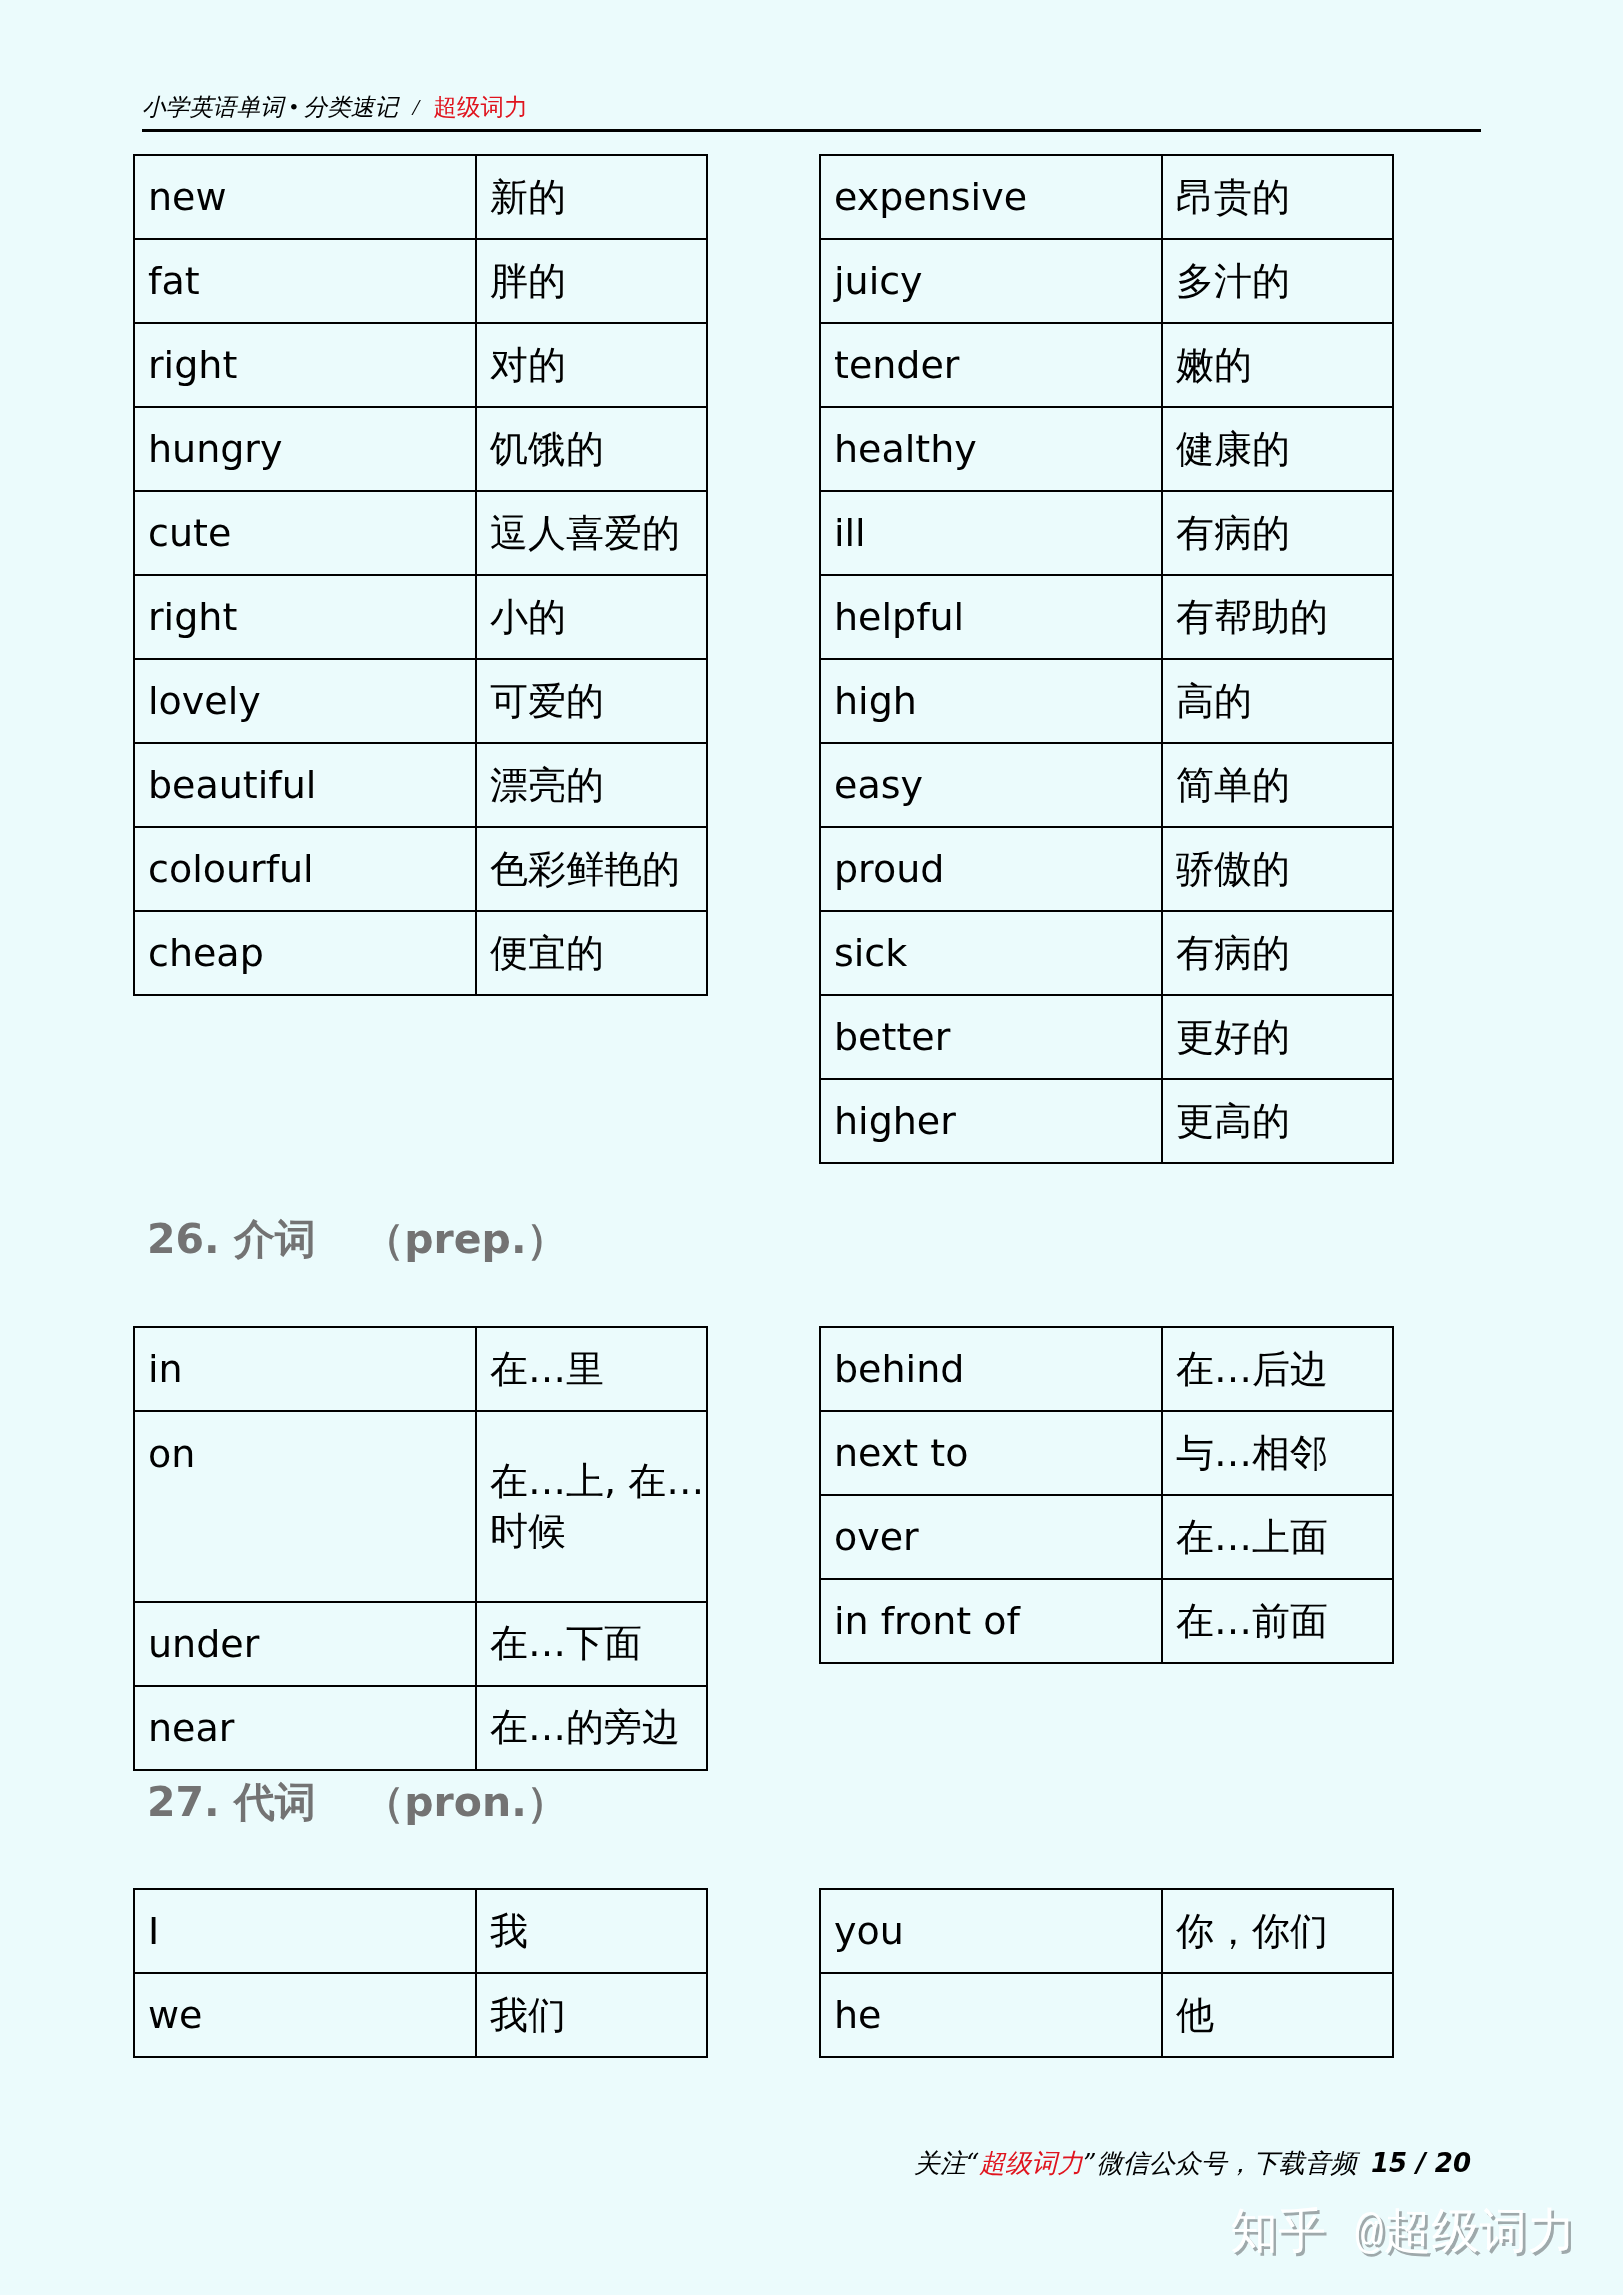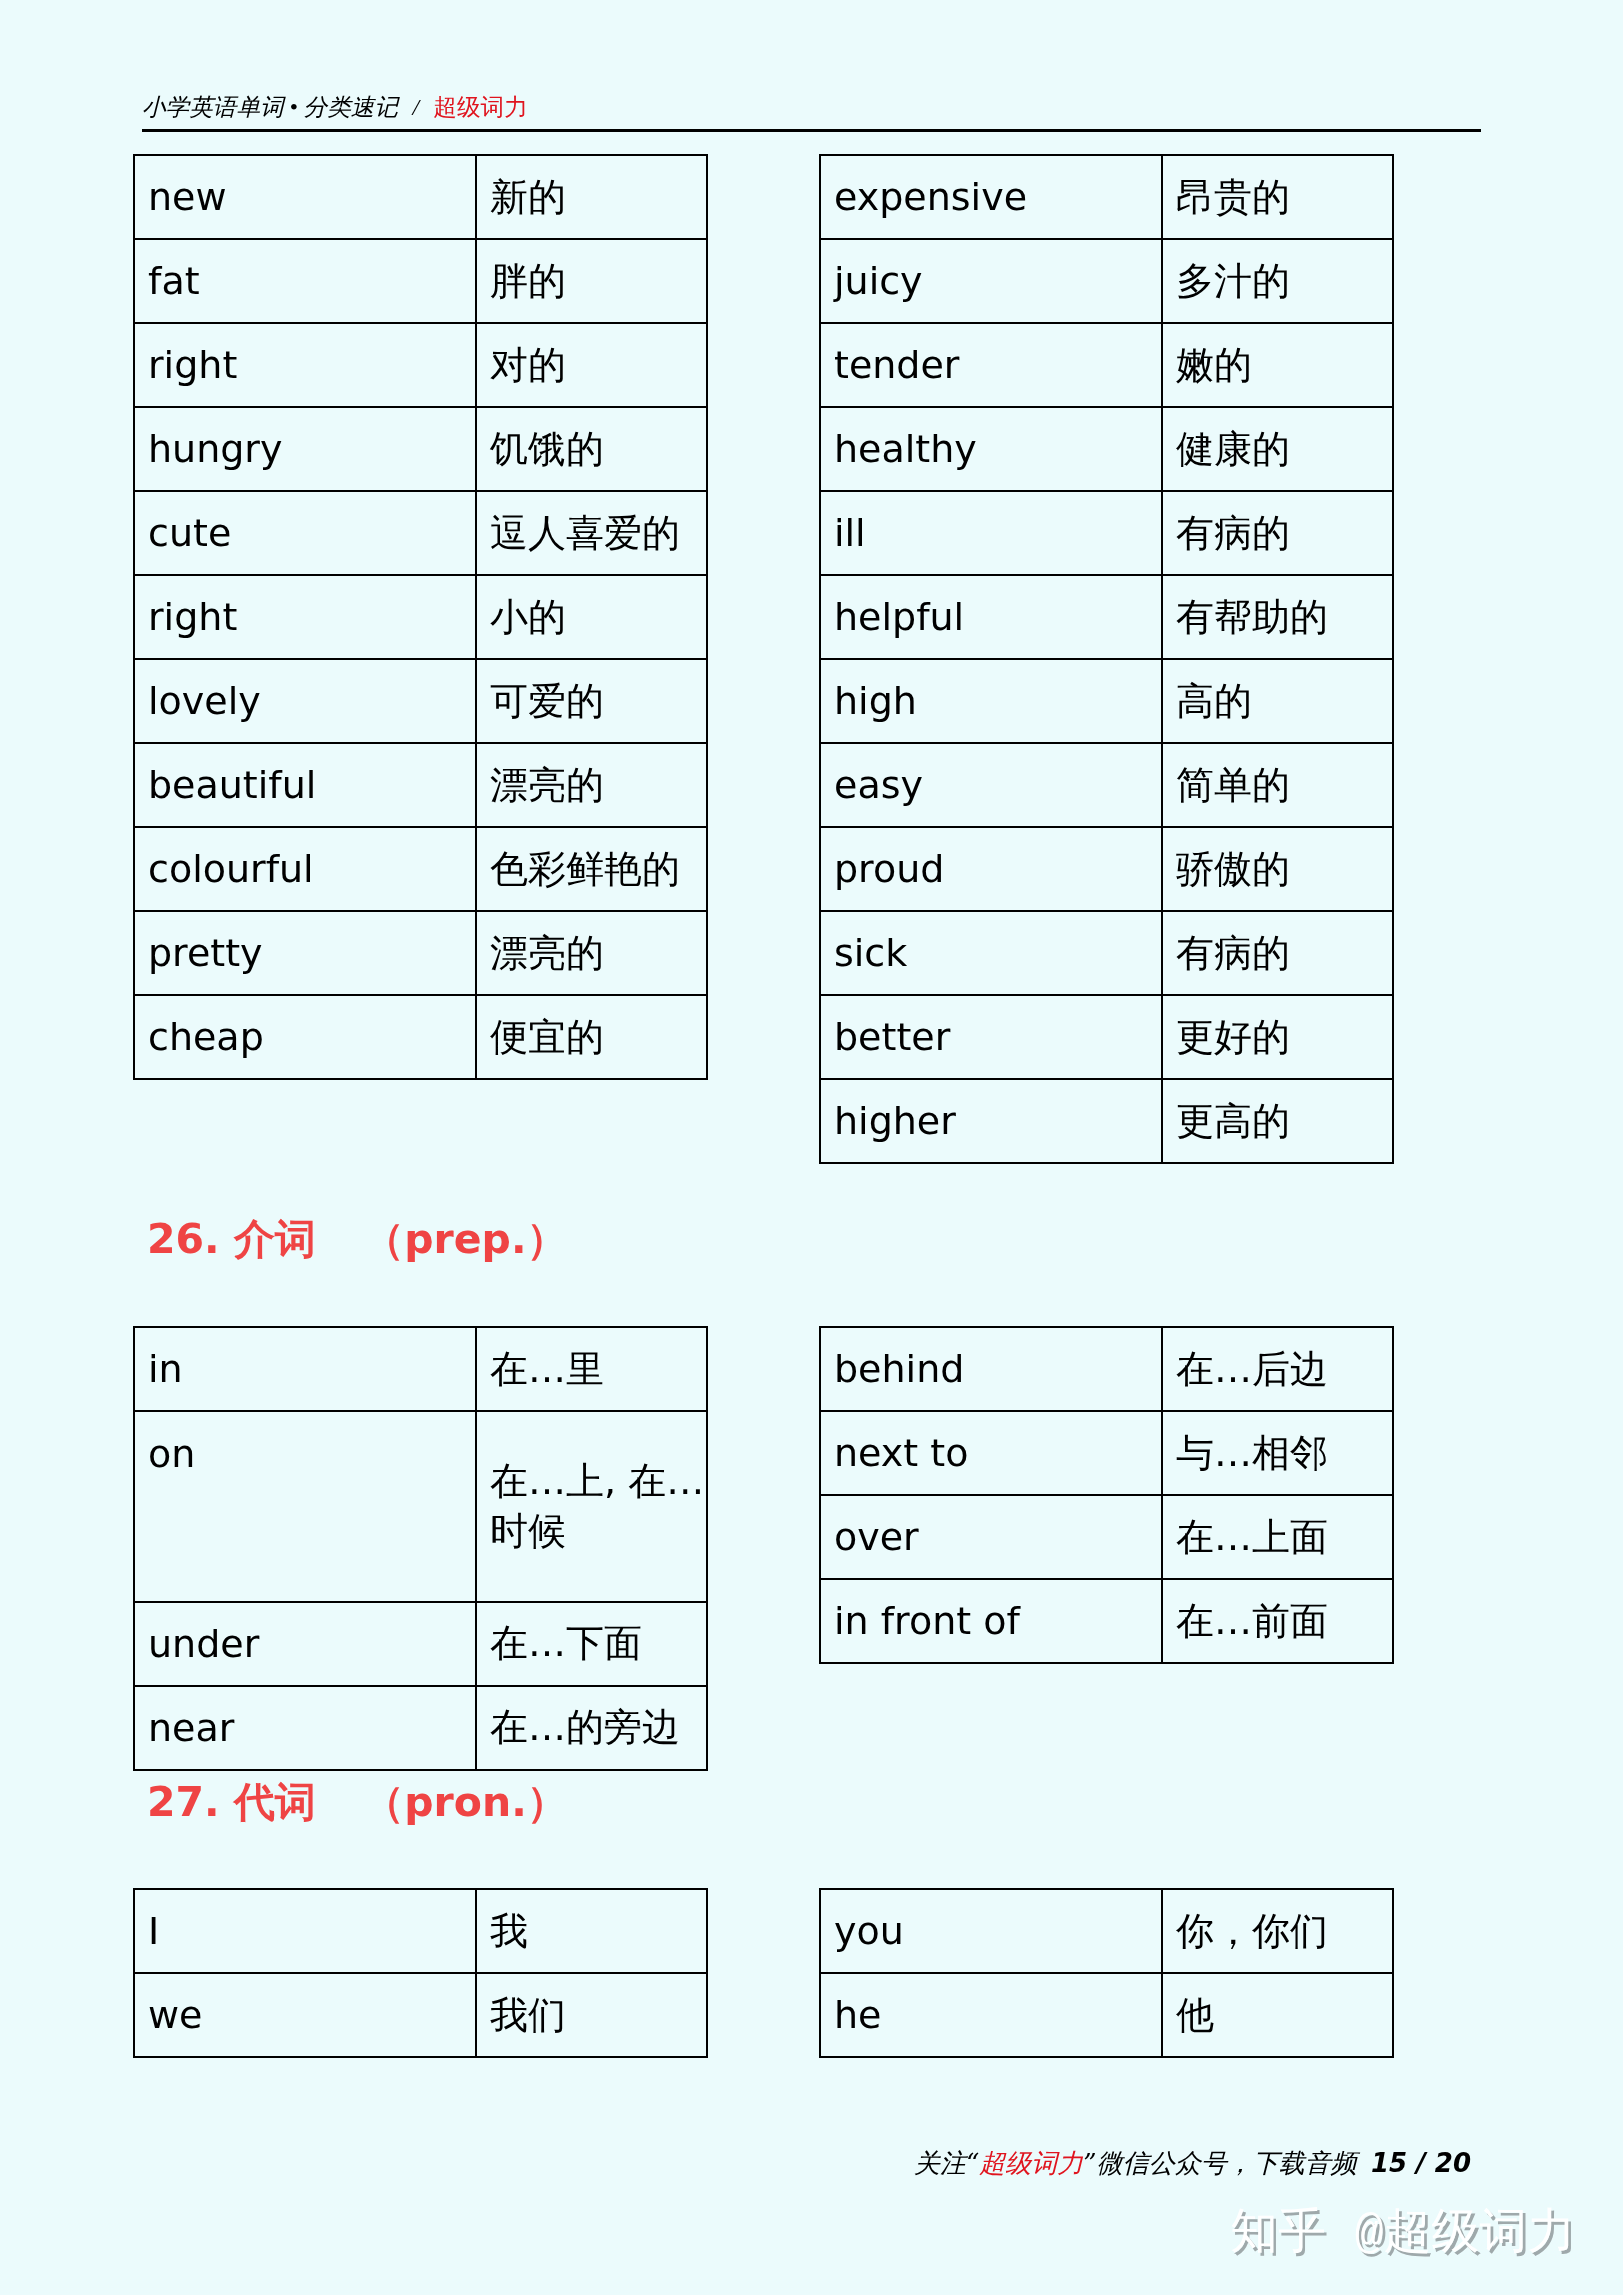--- a/index.html
+++ b/index.html
@@ -29,21 +29,21 @@
     font-family: "DejaVu Sans", "Liberation Sans", sans-serif;
   }
   table.vocab td.en { width: 327px; }
   table.vocab td.zh { width: 216px; }
   table.vocab tr.tall td { height: 169px; }
   table.vocab tr.tall td.en { vertical-align: top; padding-top: 19.6px; }
   table.vocab tr.tall td.zh { white-space: normal; line-height: 50px; border-radius: 32px; }
   .left { left: 133px; width: 575px; }
   .right { left: 819px; width: 575px; }
   .section-heading {
-    position: absolute; left: 147px; color: #ef4444; font-weight: bold;
+    position: absolute; left: 147px; color: #737373; font-weight: bold;
     font-size: 41px; font-family: "DejaVu Sans", "Liberation Sans", sans-serif;
     white-space: nowrap;
   }
   .section-heading .en { margin-left: 33px; }
   .footer {
     position: absolute; right: 152px; top: 2140px; height: 46px; line-height: 46px;
     font-size: 26px; font-family: "DejaVu Serif", "Liberation Serif", serif; white-space: nowrap; font-style: italic;
   }
   .footer .brand { color: #E0141E; }
   .footer .page { font-weight: bold; font-family: "DejaVu Sans", sans-serif; margin-left: 14.4px; }
@@ -92,24 +92,20 @@
       </tr>
   <tr>
         <td class="en">beautiful</td>
         <td class="zh">漂亮的</td>
       </tr>
   <tr>
         <td class="en">colourful</td>
         <td class="zh">色彩鲜艳的</td>
       </tr>
   <tr>
-        <td class="en">pretty</td>
-        <td class="zh">漂亮的</td>
-      </tr>
-  <tr>
         <td class="en">cheap</td>
         <td class="zh">便宜的</td>
       </tr>
 </tbody>
   </table>
 
 <table class="vocab right" style="top:154px">
   <tbody>
       <tr>
         <td class="en">expensive</td>

